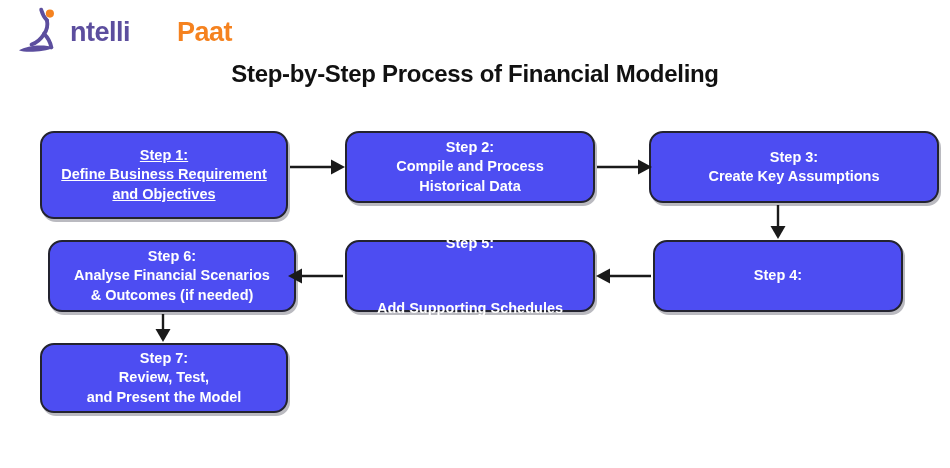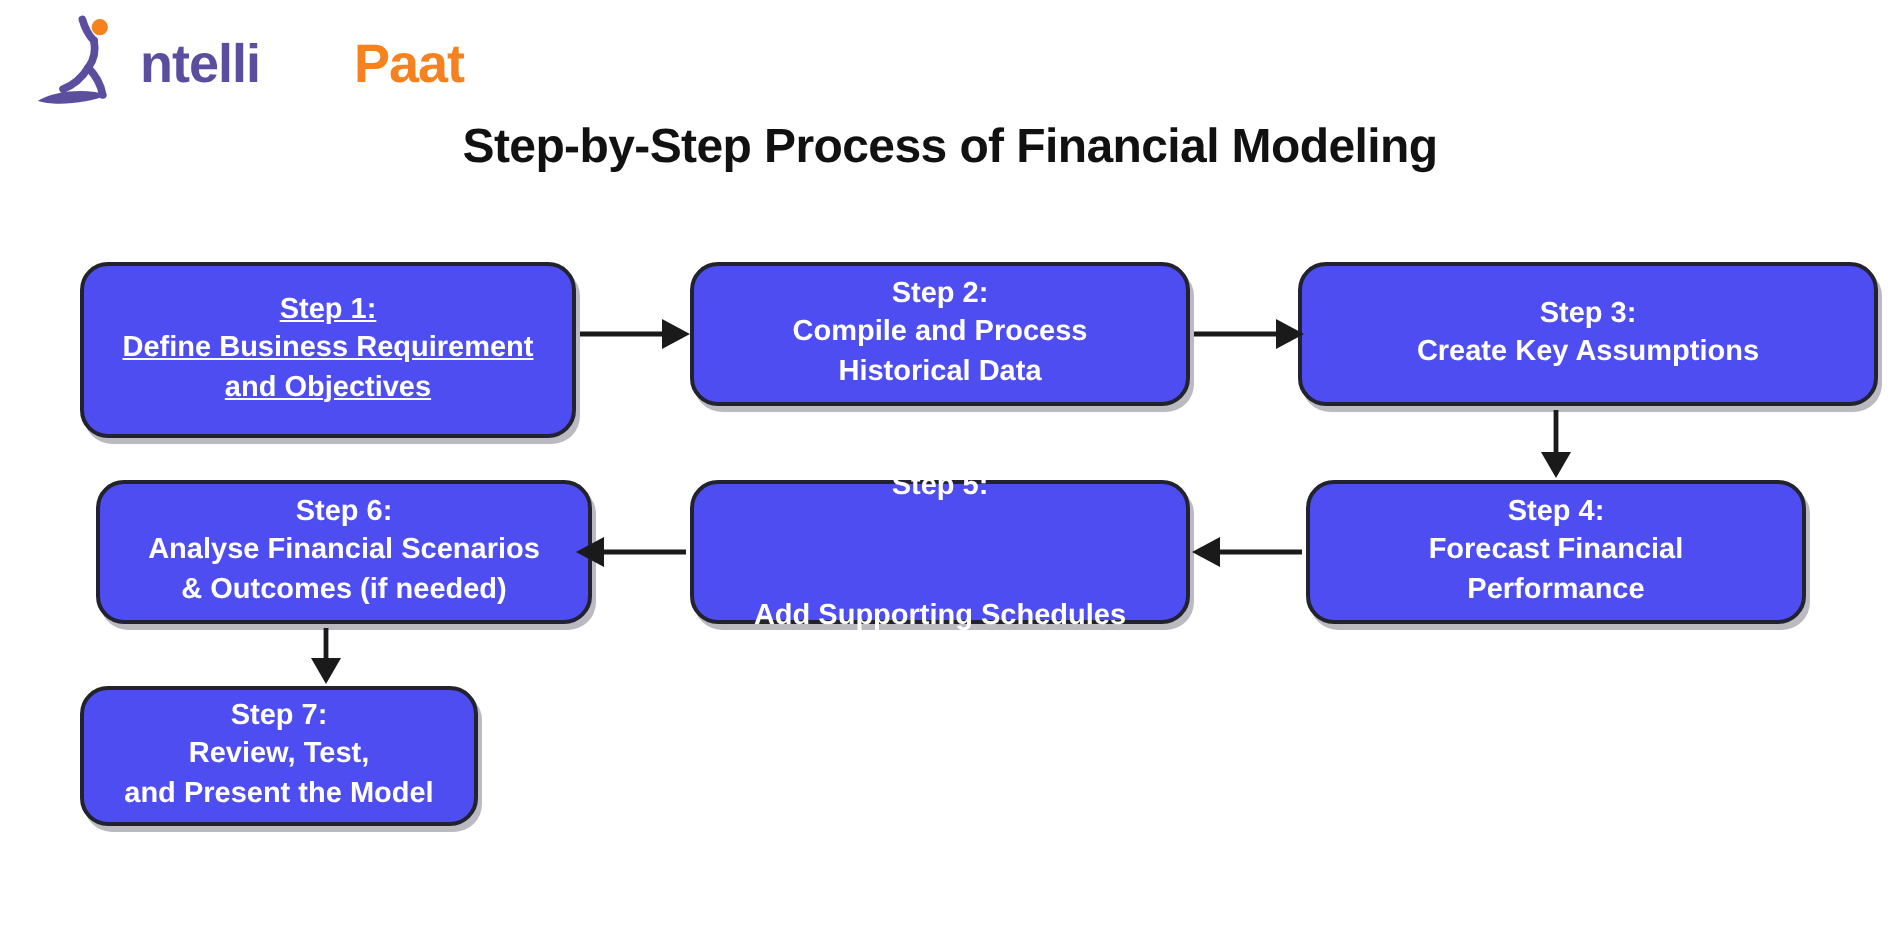--- a/index.html
+++ b/index.html
@@ -28,21 +28,21 @@
     display:flex;flex-direction:column;align-items:center;justify-content:center;
     color:var(--box-text);text-align:center;font-weight:700;font-size:14.5px;line-height:1.32;
     padding:6px 10px;}
   .step-title,.step-desc{white-space:pre-line;}
   .pos-1{left:40px; top:131px; width:248px; height:88px;text-decoration:underline;}
   .pos-2{left:345px;top:131px; width:250px; height:72px;}
   .pos-3{left:649px;top:131px; width:290px; height:72px;}
   .pos-4{left:653px;top:240px; width:250px; height:72px;}
   .pos-5{left:345px;top:240px; width:250px; height:72px;gap:45px;}
   .pos-6{left:48px; top:240px; width:248px; height:72px;}
-  .pos-7{left:40px; top:343px; width:199px; height:70px;}
+  .pos-7{left:40px; top:343px; width:248px; height:70px;}
 
   
   .arrows{position:absolute;left:0;top:0;width:950px;height:468px;pointer-events:none;}
   .arrow-line{stroke:var(--arrow);stroke-width:2.4;}
   .arrow-head{fill:var(--arrow);}
 
   
   .fig-stroke{stroke:var(--logo-purple);stroke-width:4;stroke-linecap:round;fill:none;}
   .fig-head{fill:var(--logo-orange);}
   .fig-swoosh{fill:var(--logo-purple);}
@@ -78,22 +78,20 @@
 Historical Data</div>
   </div>
 
   <div class="step-box pos-3">
     <div class="step-title">Step 3:</div>
     <div class="step-desc">Create Key Assumptions</div>
   </div>
 
   <div class="step-box pos-4">
     <div class="step-title">Step 4:</div>
-    <div class="step-desc">Forecast Financial
-Performance</div>
   </div>
 
   <div class="step-box pos-5">
     <div class="step-title">Step 5:</div>
     <div class="step-desc">Add Supporting Schedules</div>
   </div>
 
   <div class="step-box pos-6">
     <div class="step-title">Step 6:</div>
     <div class="step-desc">Analyse Financial Scenarios

